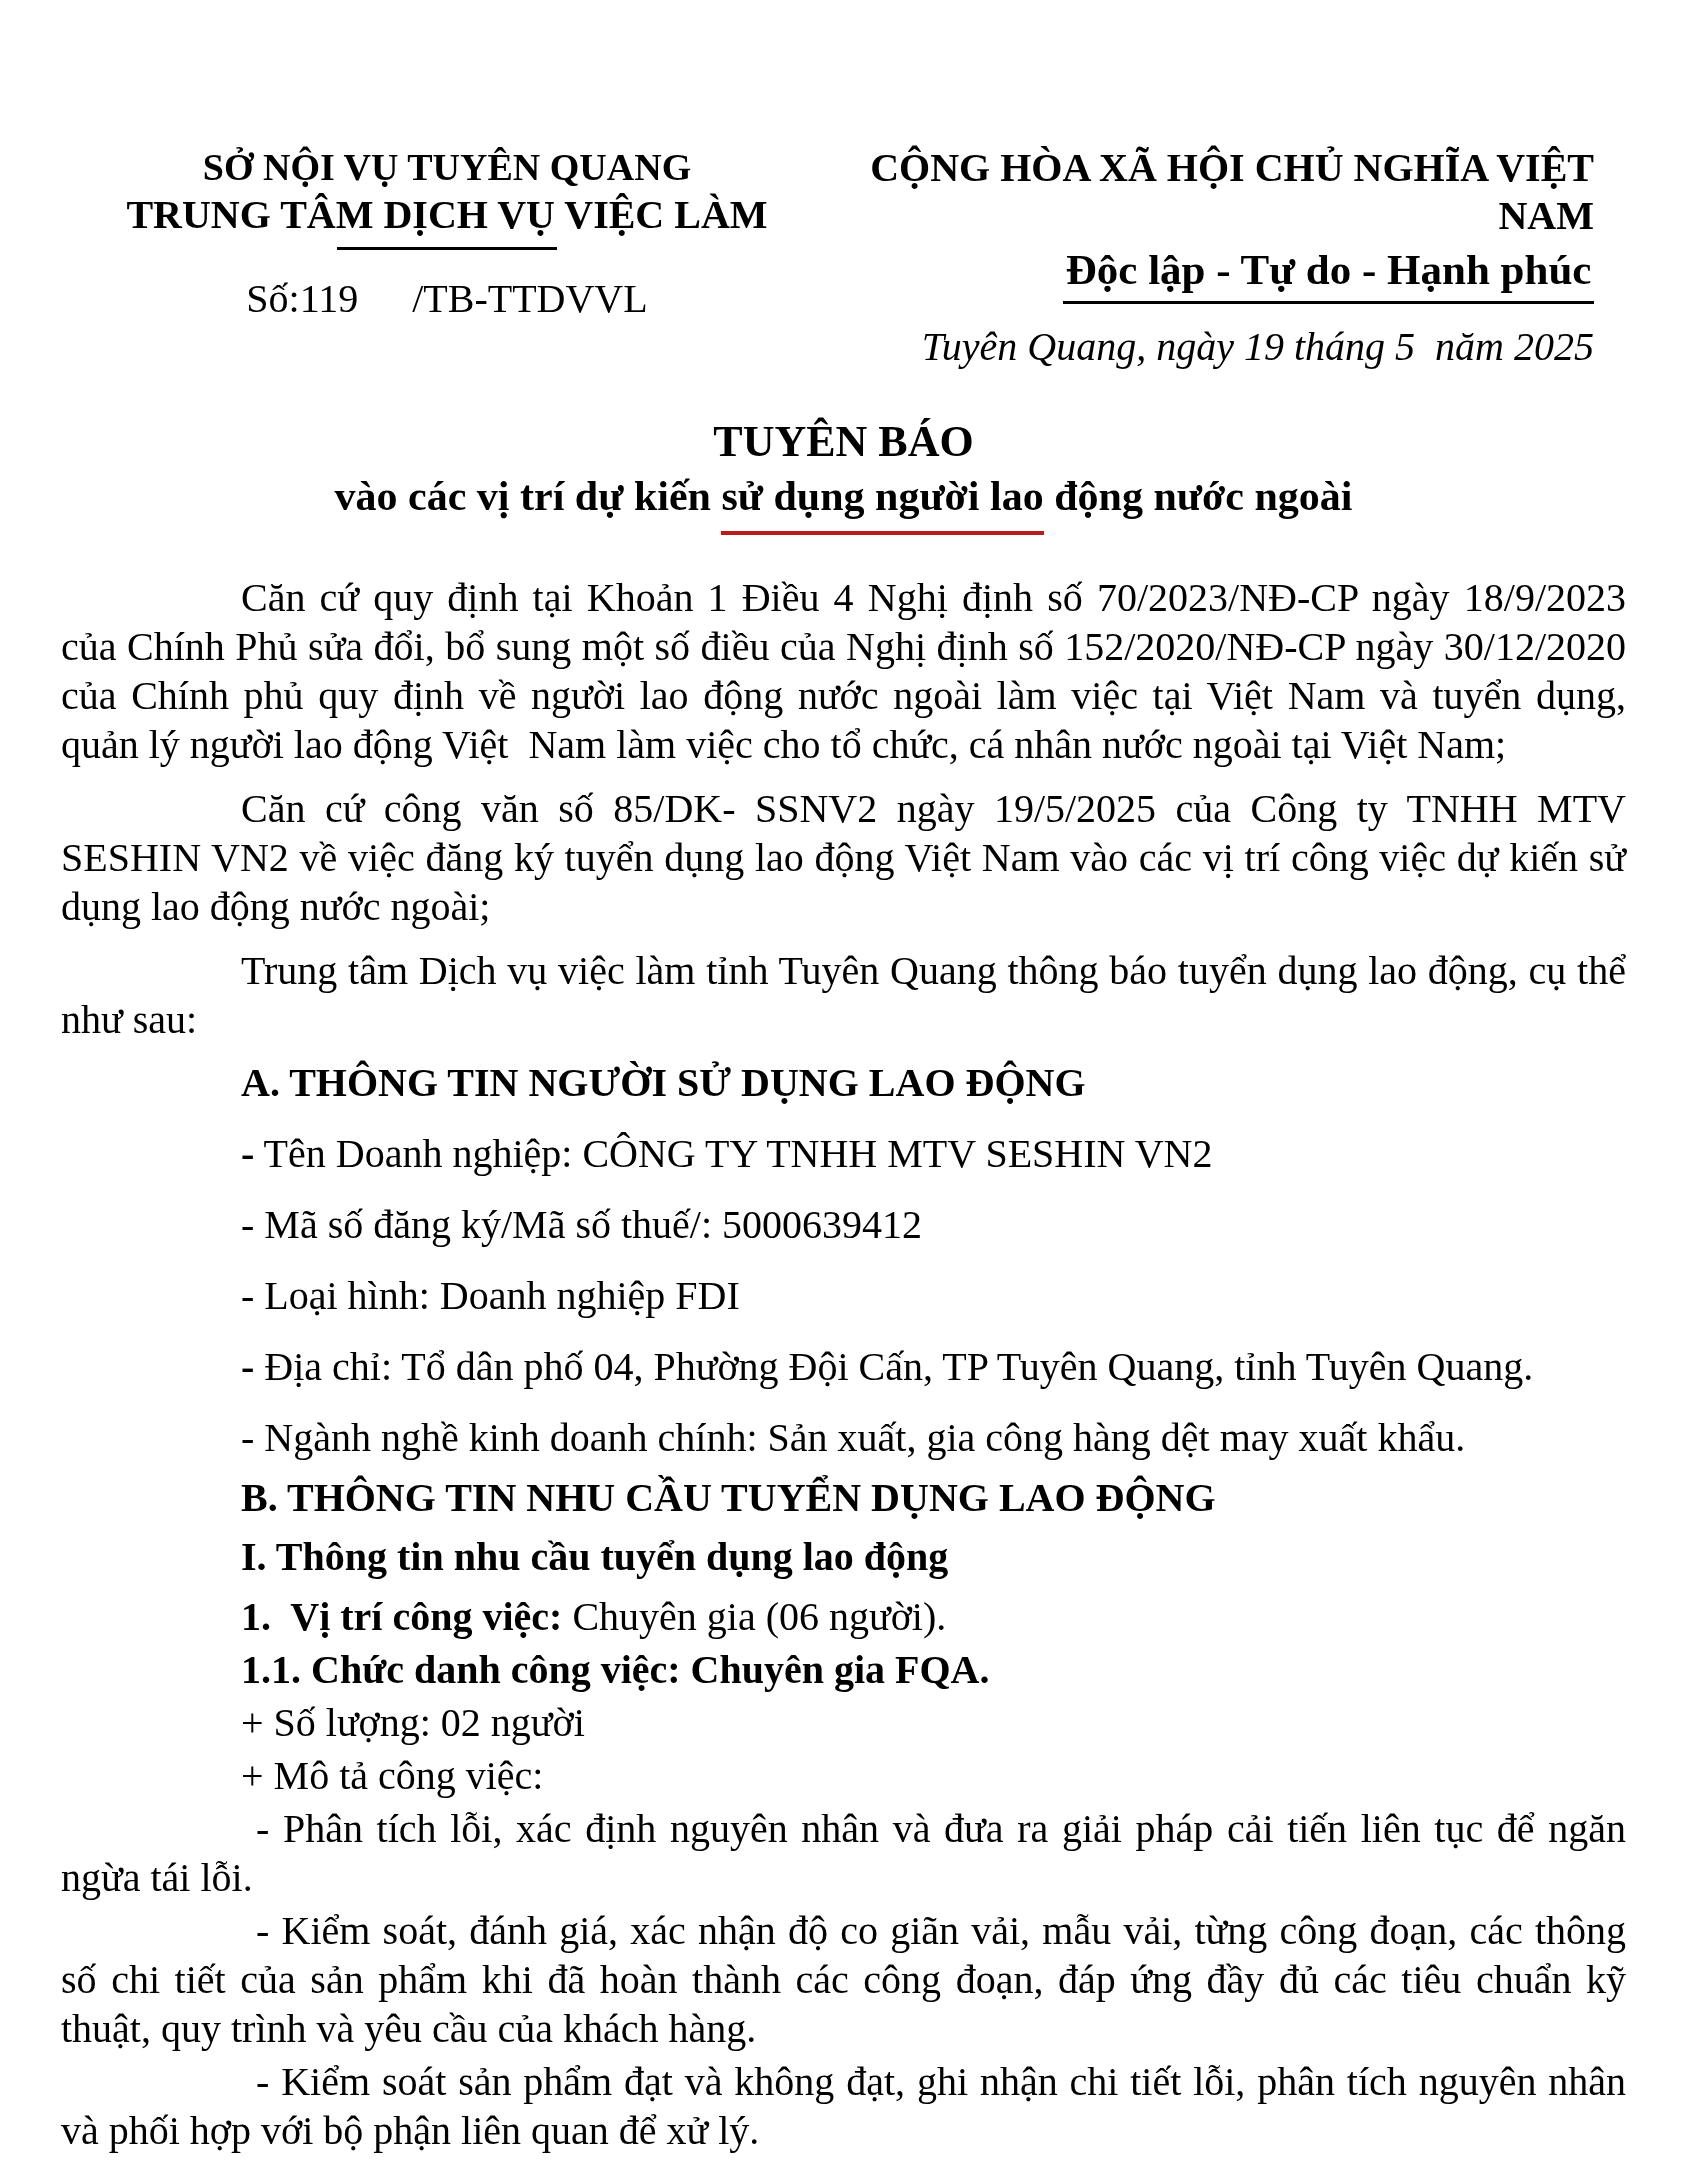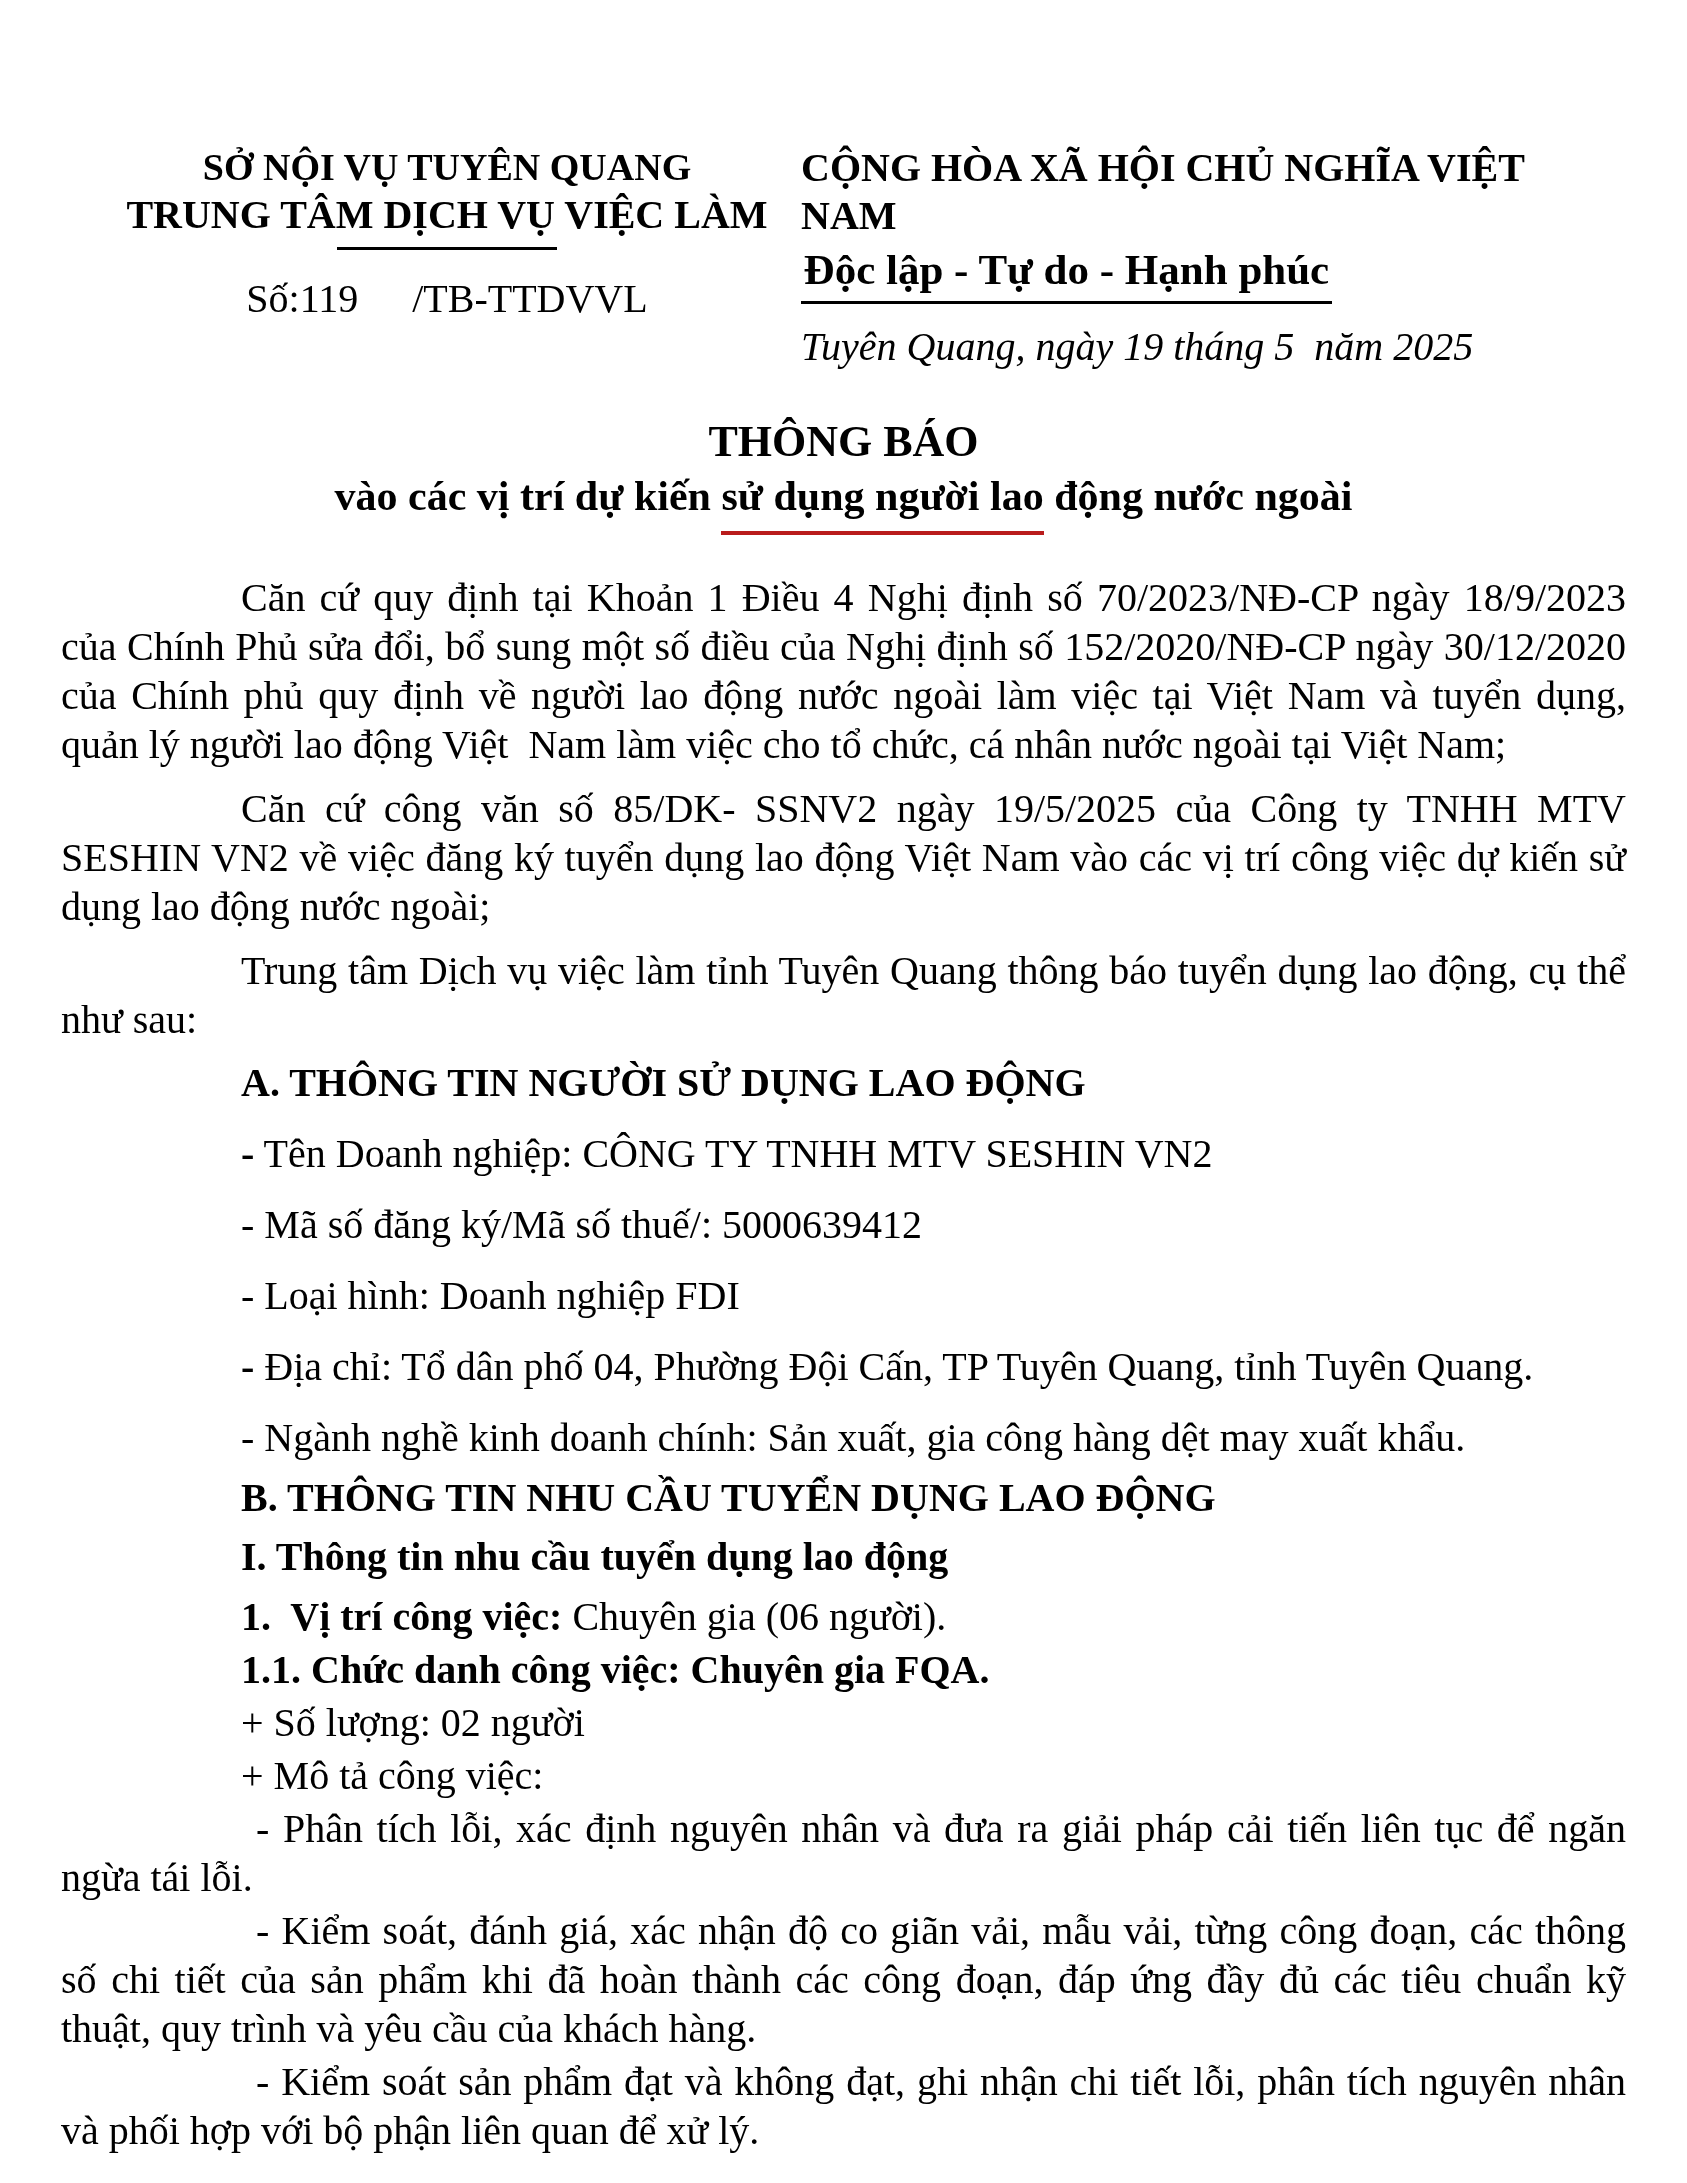--- a/index.html
+++ b/index.html
@@ -17,21 +17,21 @@
   .header {
     display: flex;
     padding: 144px 93px 0 93px;
   }
   .header-left {
     width: 708px;
     text-align: center;
   }
   .header-right {
     flex: 1;
-    text-align: left;
+    text-align: right;
   }
   .org-parent {
     font-size: 38px;
     font-weight: bold;
     line-height: 46px;
     letter-spacing: 0px;
   }
   .org-name {
     font-size: 40px;
     font-weight: bold;
@@ -126,21 +126,21 @@
     <div class="header-right">
       <div class="national-title">CỘNG HÒA XÃ HỘI CHỦ NGHĨA VIỆT NAM</div>
       <div>
         <span class="motto">Độc lập - Tự do - Hạnh phúc</span>
       </div>
       <div class="dateline">Tuyên Quang, ngày 19 tháng 5 &nbsp;năm 2025</div>
     </div>
   </div>
 
   <div class="title-block">
-    <div class="doc-title">THÔNG BÁO</div>
+    <div class="doc-title">TUYÊN BÁO</div>
     <div class="doc-subtitle"><span>vào các vị trí dự kiến </span><span class="u-seg">sử dụng người lao</span><span> động nước ngoài</span></div>
   </div>
 
   <div class="body">
     <p class="para">Căn cứ quy định tại Khoản 1 Điều 4 Nghị định số 70/2023/NĐ-CP ngày 18/9/2023 của Chính Phủ sửa đổi, bổ sung một số điều của Nghị định số 152/2020/NĐ-CP ngày 30/12/2020 của Chính phủ quy định về người lao động nước ngoài làm việc tại Việt Nam và tuyển dụng, quản lý người lao động Việt &nbsp;Nam làm việc cho tổ chức, cá nhân nước ngoài tại Việt Nam;</p>
     <p class="para pgap">Căn cứ công văn số 85/DK- SSNV2 ngày 19/5/2025 của Công ty TNHH MTV SESHIN VN2 về việc đăng ký tuyển dụng lao động Việt Nam vào các vị trí công việc dự kiến sử dụng lao động nước ngoài;</p>
     <p class="para pgap">Trung tâm Dịch vụ việc làm tỉnh Tuyên Quang thông báo tuyển dụng lao động, cụ thể như sau:</p>
 
     <p class="para pgap b">A. THÔNG TIN NGƯỜI SỬ DỤNG LAO ĐỘNG</p>
     <p class="para igap"><span class="b">-</span><span> Tên Doanh nghiệp: CÔNG TY TNHH MTV SESHIN VN2</span></p>

